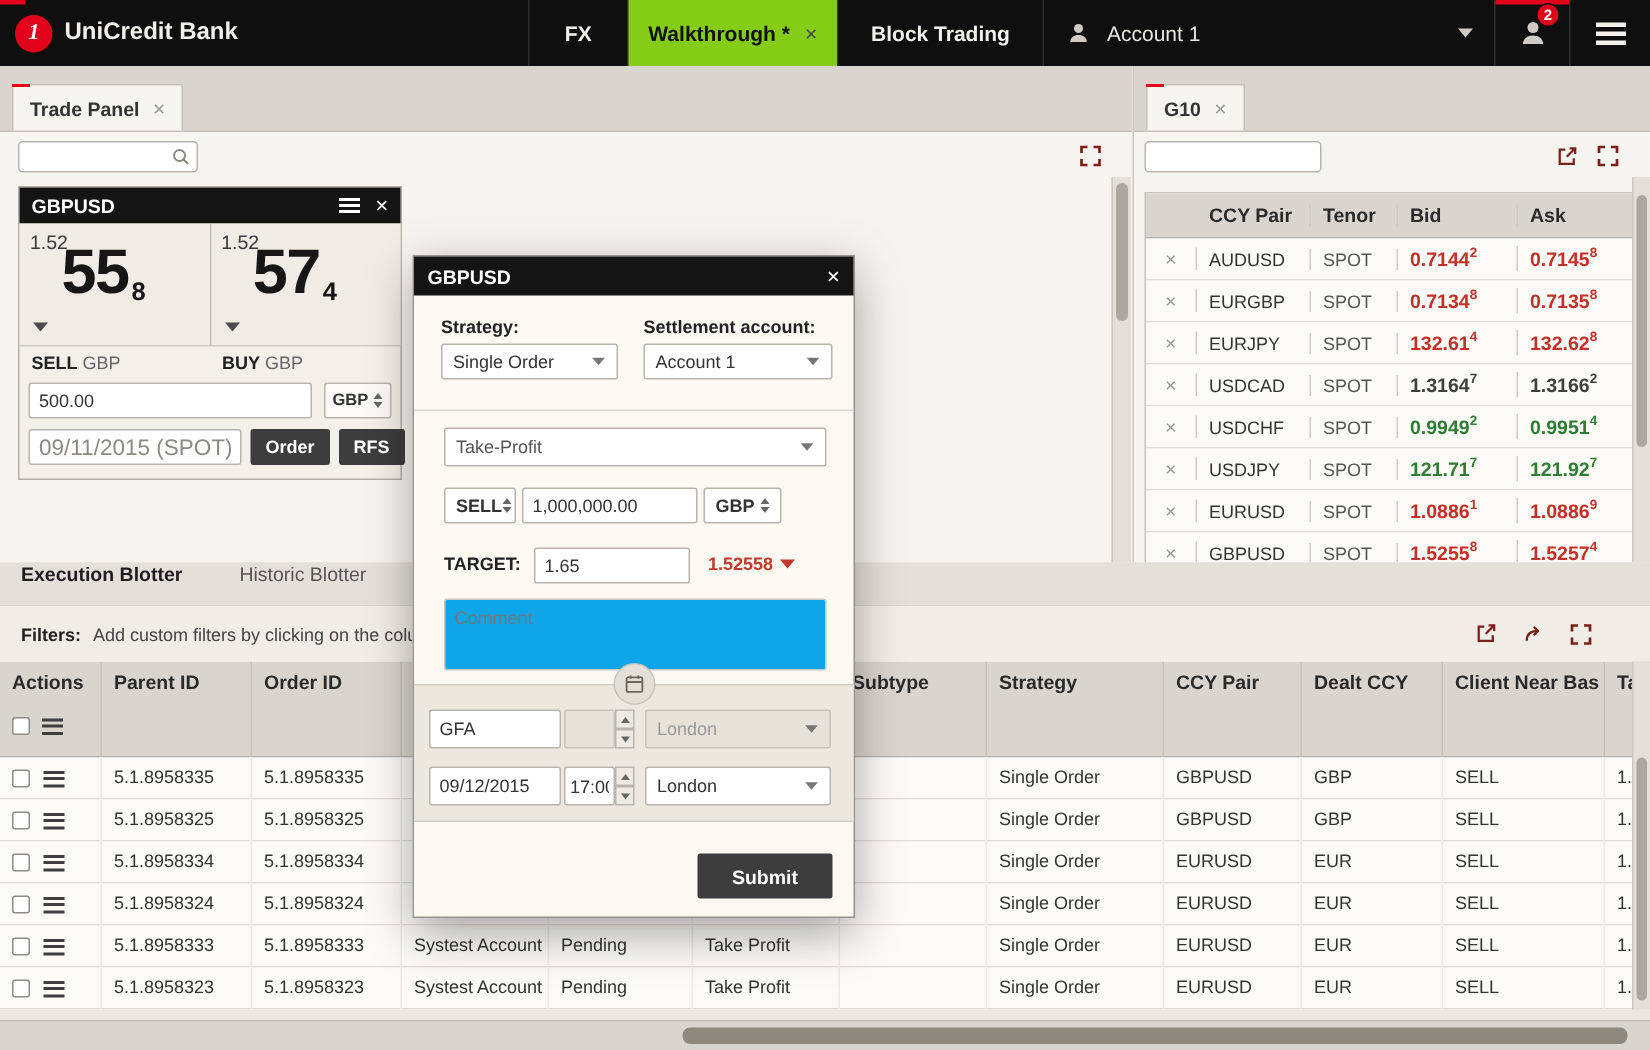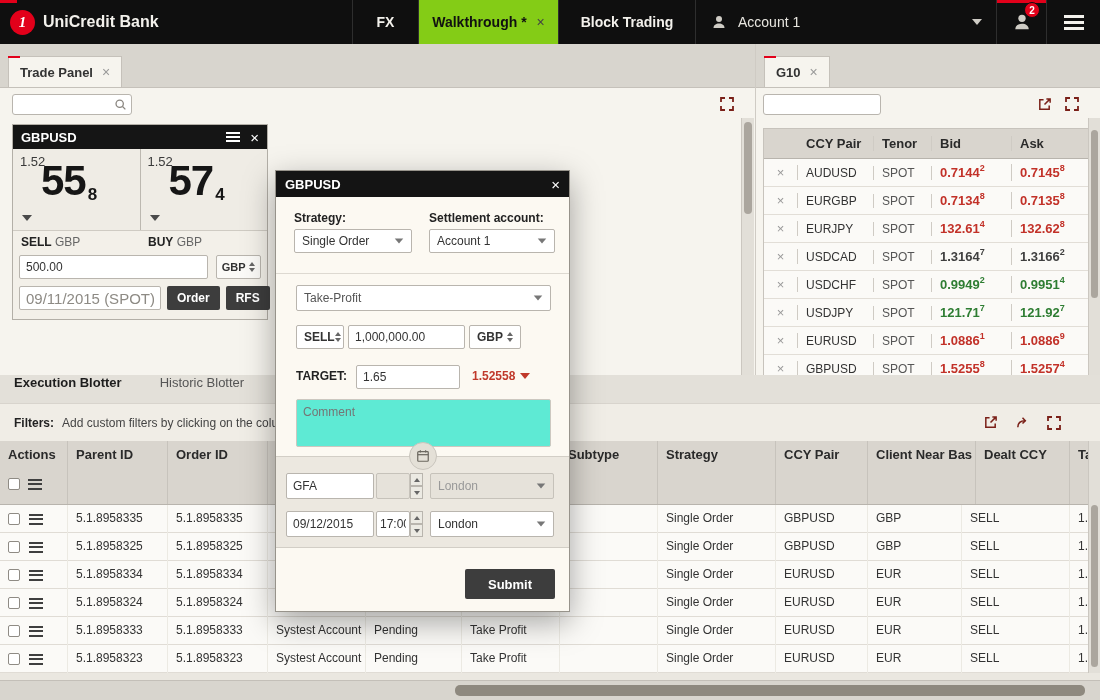--- a/index.html
+++ b/index.html
@@ -121,21 +121,21 @@
 
 .modal{position:absolute;left:275px;top:170px;width:295px;height:442px;background:#fcf9f2;border:1px solid #97938b;box-shadow:0 10px 30px rgba(0,0,0,.35);z-index:40}
 .modal-head{height:26px;background:#141414;color:#fff;display:flex;align-items:center;padding:0 9px;font-size:13px;font-weight:bold}
 .modal-head .tab-close{margin-left:auto;color:#fff;font-size:15px}
 .m-label{position:absolute;font-size:12px;font-weight:bold;color:#222}
 .select{position:absolute;height:24px;border:1px solid #b9b5ae;border-radius:2px;background:#fff;display:flex;align-items:center;justify-content:space-between;padding:0 7px;font-size:12px;color:#333;cursor:pointer}
 .select .tri-down{border-top-color:#777;transform:scale(.85)}
 .m-divider{position:absolute;left:0;right:0;top:102px;border-top:1px solid #ddd9d1}
 .m-input{position:absolute;height:24px;border:1px solid #b9b5ae;border-radius:2px;background:#fff;font-size:12px;padding:0 6px;font-family:inherit;color:#333;outline:none}
 .ref-price{position:absolute;left:196px;top:198px;font-size:12px;color:#c0392b;font-weight:bold;display:flex;align-items:center;gap:5px}
-.m-comment{position:absolute;left:20px;top:228px;width:255px;height:48px;border:1px solid #ccc8c0;border-radius:2px;background:#5eead4;font-size:12px;padding:5px 6px;font-family:inherit;resize:none;color:#333;outline:none}
+.m-comment{position:absolute;left:20px;top:228px;width:255px;height:48px;border:1px solid #ccc8c0;border-radius:2px;background:#0ea5e9;font-size:12px;padding:5px 6px;font-family:inherit;resize:none;color:#333;outline:none}
 .m-section{position:absolute;left:0;top:285px;width:100%;height:92px;background:#ece8e0;border-top:1px solid #d2cec6;border-bottom:1px solid #d2cec6}
 .cal-circle{position:absolute;left:calc(50% - 14px);top:-15px;width:28px;height:28px;border-radius:50%;background:#e4e0d7;border:1px solid #c9c5bd;display:flex;align-items:center;justify-content:center}
 .m-section .m-input,.m-section .select,.m-section .spin{position:absolute}
 .spin{display:flex;flex-direction:column;width:13px;height:26px}
 .spin span{flex:1;border:1px solid #b9b5ae;background:#eceae3;display:flex;align-items:center;justify-content:center;cursor:pointer}
 .disabled{background:#e6e2da !important;color:#999 !important;border-color:#c6c2ba !important}
 .sel-muted{color:#555}
 .submit-btn{position:absolute;right:14px;top:398px;width:90px;height:30px;background:#3d3d3d;color:#fff;border:none;border-radius:2px;font-size:13px;font-weight:bold;font-family:inherit;cursor:pointer}
 .bold{font-weight:bold}
 </style>
@@ -374,22 +374,22 @@
           </span>
         </div>
         <div class="b-cell c-pid"><span>Parent ID</span></div>
         <div class="b-cell c-oid"><span>Order ID</span></div>
         <div class="b-cell c-acc"></div>
         <div class="b-cell c-st"></div>
         <div class="b-cell c-ty"></div>
         <div class="b-cell c-sub"><span>Subtype</span></div>
         <div class="b-cell c-strat"><span>Strategy</span></div>
         <div class="b-cell c-ccy"><span>CCY Pair</span></div>
+        <div class="b-cell c-dealt"><span>Dealt CCY</span></div>
         <div class="b-cell c-client"><span>Client Near Bas</span></div>
-        <div class="b-cell c-dealt"><span>Dealt CCY</span></div>
         <div class="b-cell c-targ"><span>Targ</span></div>
       </div>
 
       <div class="b-row">
         <span class="b-cell c-act">
             <span class="checkbox"></span>
             <span class="bars"></span>
           </span>
         <span class="b-cell c-oid">5.1.8958335</span>
         <span class="b-cell c-pid">5.1.8958335</span>

